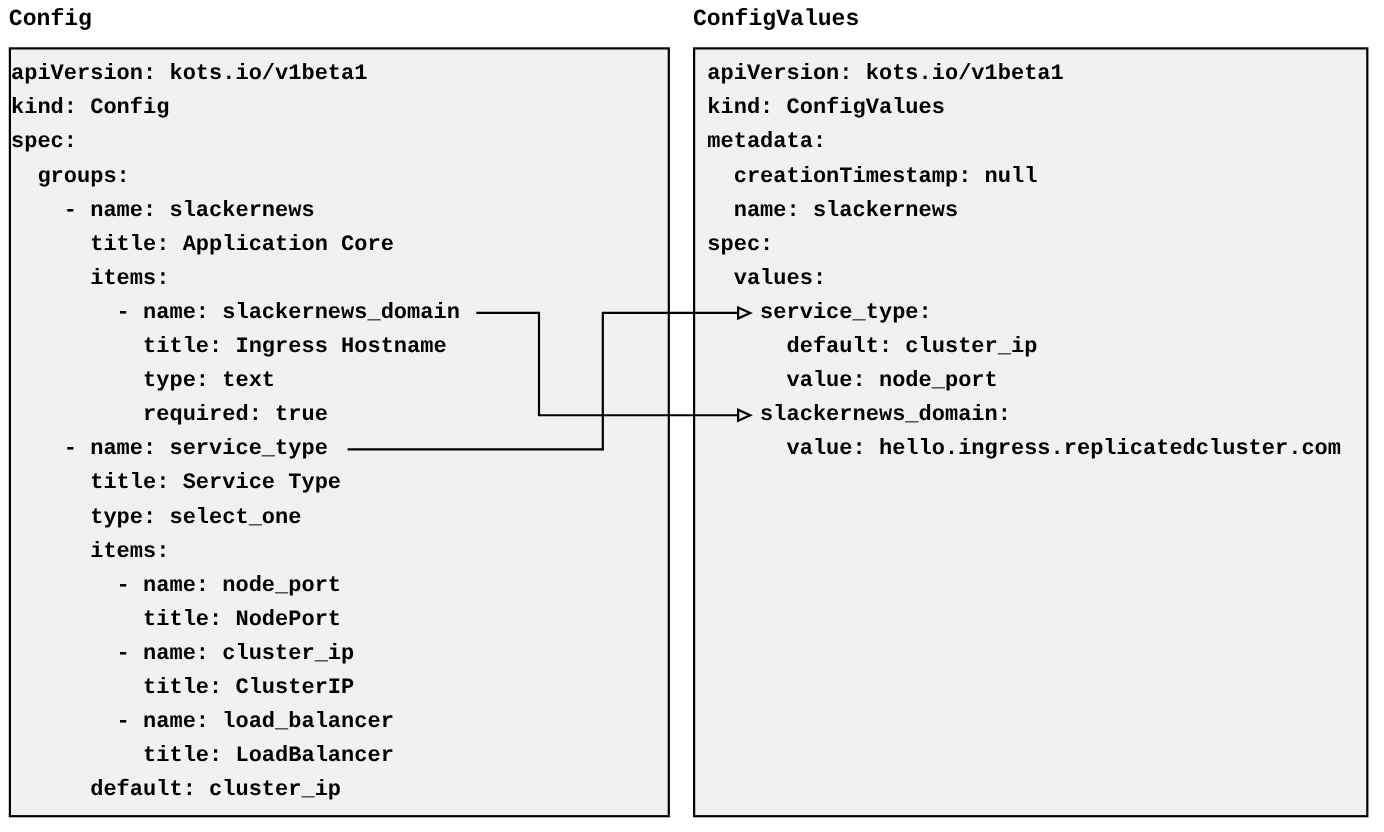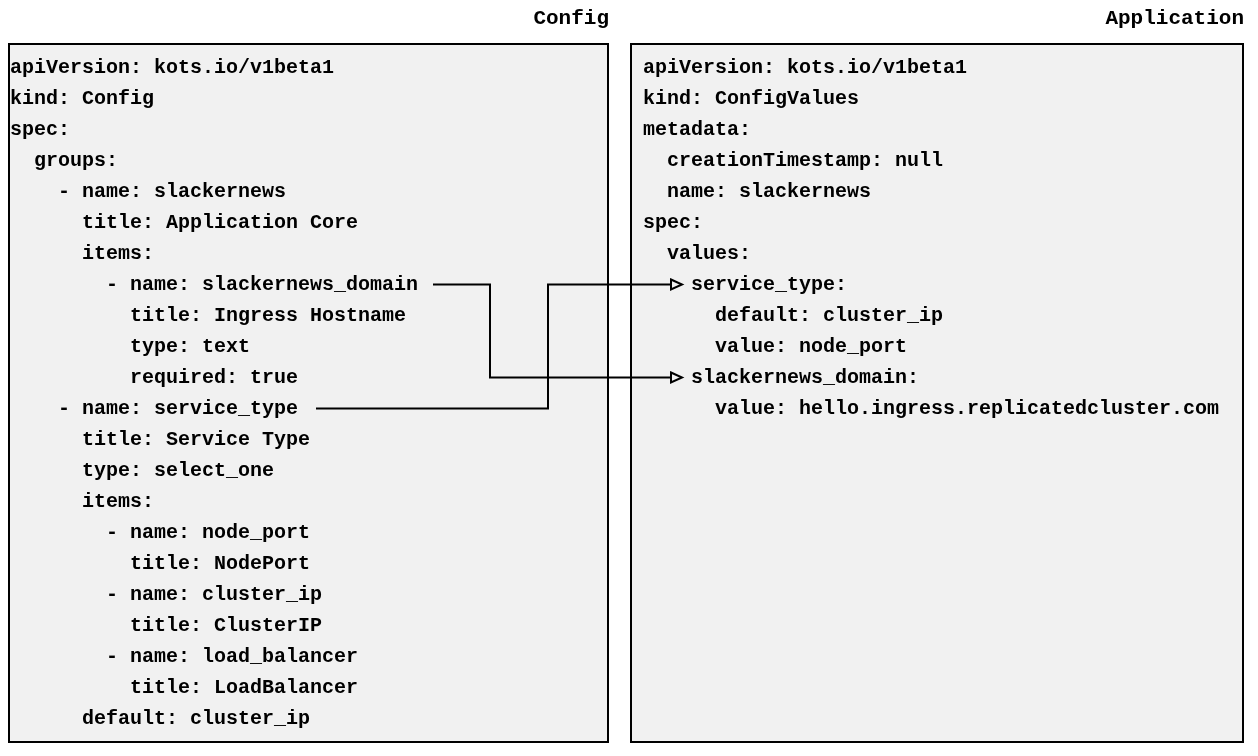--- a/index.html
+++ b/index.html
@@ -16,21 +16,21 @@
     width: 1258px;
     height: 756px;
     background: var(--page-bg);
     font-family: "Liberation Mono", "DejaVu Sans Mono", monospace;
     color: var(--text-color);
     overflow: hidden;
   }
   .panel-title {
     position: absolute;
     top: 5px;
-    text-align: right;
+    text-align: left;
     font-weight: bold;
     font-size: 21px;
     line-height: 28px;
     color: var(--text-color);
   }
   .panel-title.left  { left: 8px;   width: 601px; }
   .panel-title.right { left: 630px; width: 614px; }
   .panel {
     position: absolute;
     top: 43px;
@@ -64,21 +64,21 @@
     stroke-linejoin: miter;
   }
 </style>
 </head>
 <body>
 
 <div class="canvas">
 
   <div class="panel-title left">Config</div>
 
-  <div class="panel-title right">Application</div>
+  <div class="panel-title right">ConfigValues</div>
 
   <div class="panel left-panel">
     <pre class="code">apiVersion: kots.io/v1beta1
 kind: Config
 spec:
   groups:
     - name: slackernews
       title: Application Core
       items:
         - name: slackernews_domain

